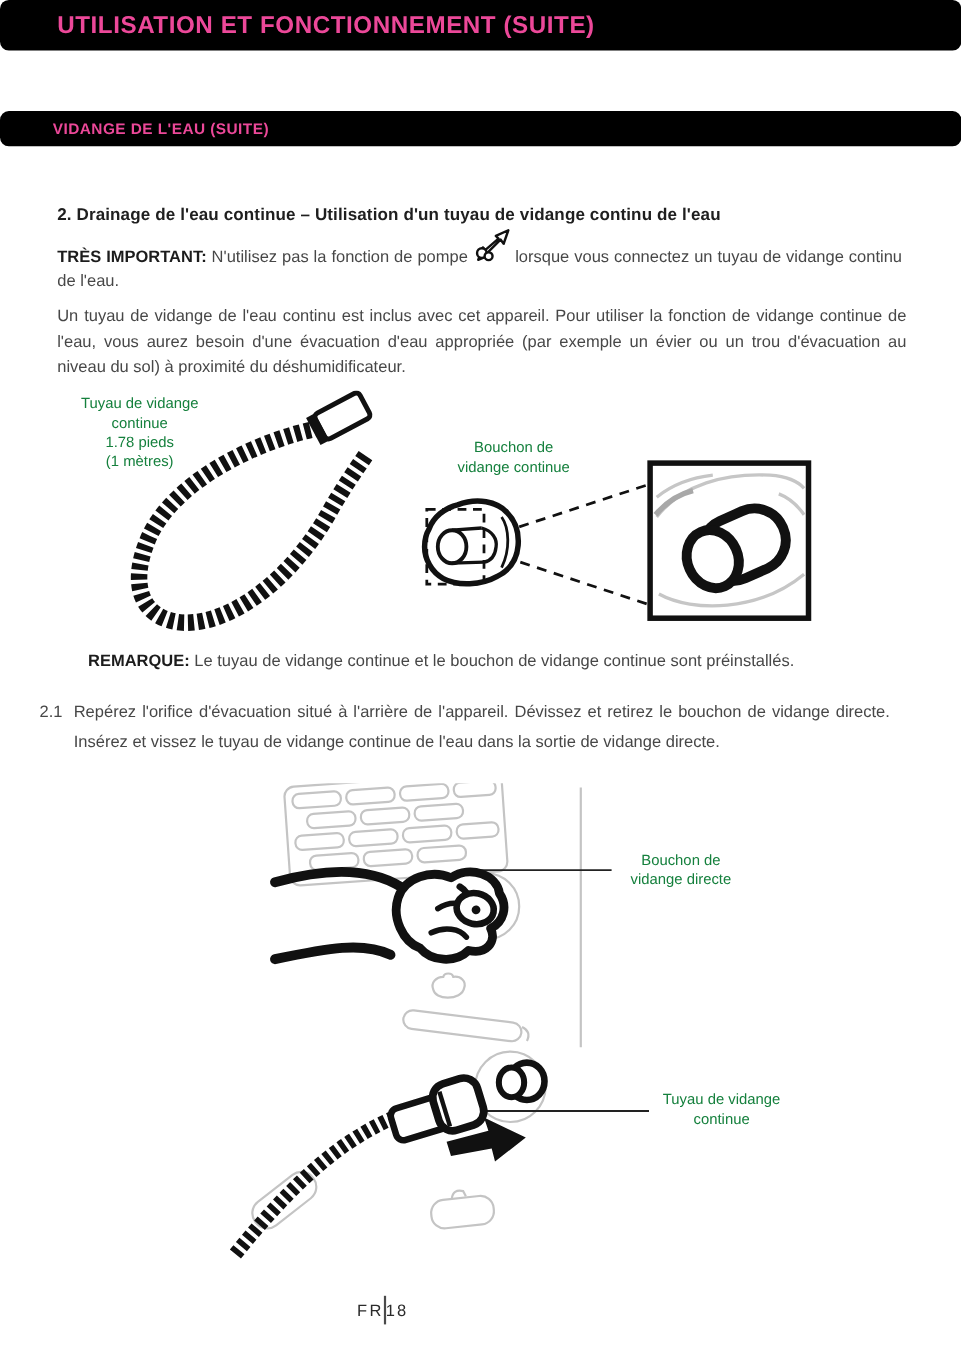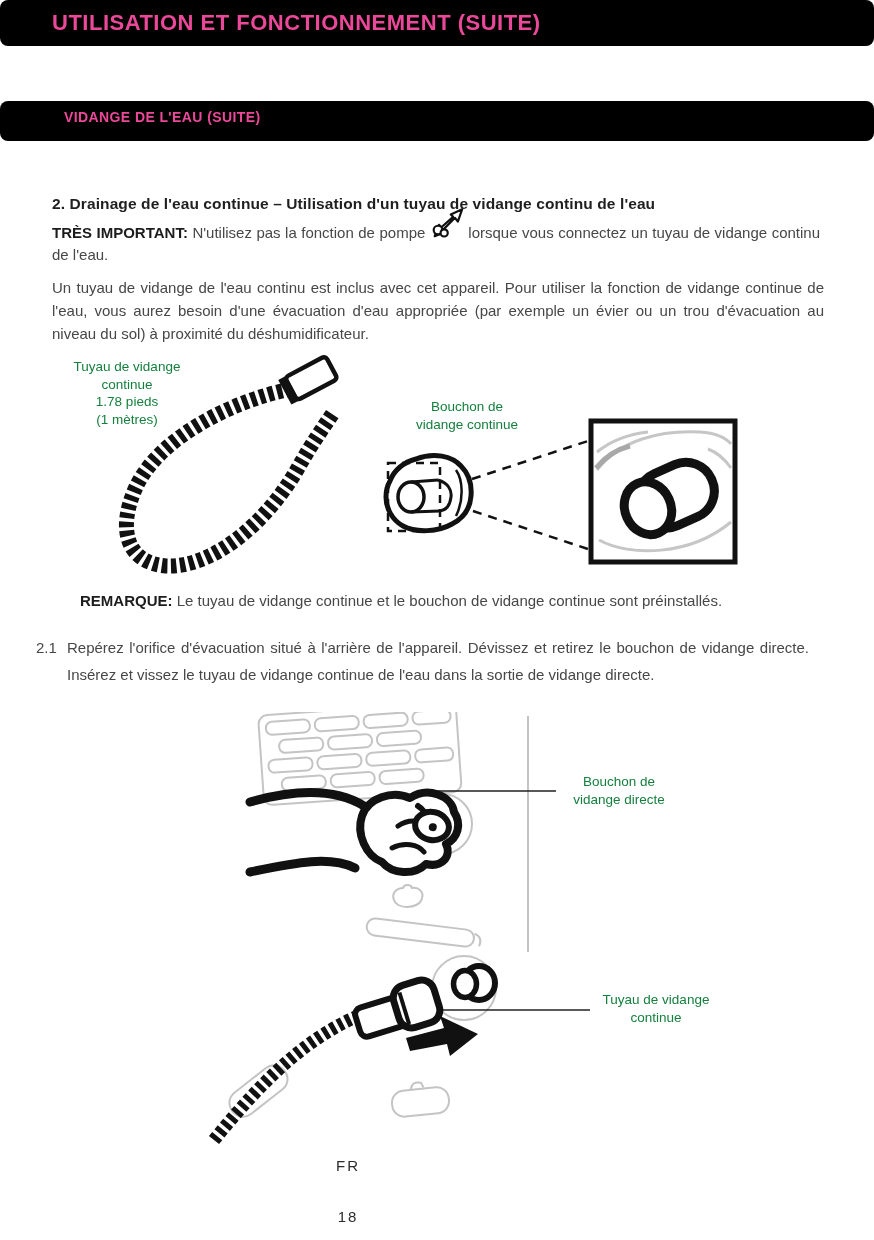--- a/index.html
+++ b/index.html
@@ -4,43 +4,43 @@
 <style>
   html,body{margin:0;padding:0;}
   body{
     width:874px;height:1240px;position:relative;background:#ffffff;
     font-family:"Liberation Sans","DejaVu Sans",sans-serif;
     -webkit-font-smoothing:antialiased;overflow:hidden;
   }
   .bar{position:absolute;left:0;width:874px;background:#000;color:#ec4899;box-sizing:border-box;border-radius:8px;}
   .bar-main{top:0;height:46px;line-height:46px;padding-left:52px;
     font-size:22px;font-weight:bold;letter-spacing:0.5px;}
-  .bar-sub{top:101px;height:40px;line-height:32px;padding-left:64px;
+  .bar-sub{top:101px;height:32px;line-height:32px;padding-left:48px;
     font-size:14px;font-weight:bold;letter-spacing:0.4px;}
   .h2{position:absolute;left:52px;top:187px;width:790px;
-    font-size:15.5px;font-weight:bold;color:#1f1f1f;letter-spacing:0.1px;margin-top:8px;}
+    font-size:15.5px;font-weight:bold;color:#1f1f1f;letter-spacing:0.1px;}
   .para{position:absolute;left:52px;color:#474747;font-size:15px;text-align:justify;}
   .p-important{top:220px;width:768px;line-height:22px;}
   .p-important b{color:#1c1c1c;}
   .p-intro{top:276px;width:772px;line-height:23px;}
   .p-remark{top:590px;width:790px;line-height:22px;text-align:left;}
   .p-remark b{color:#1c1c1c;margin-left:28px;}
   .step{position:absolute;left:36px;top:634px;display:flex;color:#474747;font-size:15px;line-height:27px;}
   .step-num{width:31px;flex:none;}
   .step-text{width:742px;text-align:justify;}
   .fig-label{position:absolute;text-align:center;color:#15803d;font-size:13.5px;line-height:17.5px;}
   .lbl-hose1{left:56px;top:358px;width:142px;}
   .lbl-plug1{left:400px;top:398px;width:134px;}
   .lbl-plug2{left:558px;top:773px;width:122px;}
   .lbl-hose2{left:593px;top:991px;width:126px;}
   .fig-svg{position:absolute;left:0;}
   .pump-ico{display:inline-block;position:relative;width:34px;height:18px;vertical-align:baseline;}
   .pump-ico svg{position:absolute;left:0;top:-14px;}
   .footer{position:absolute;left:0;top:1176px;width:696px;height:30px;
-    display:flex;justify-content:center;align-items:center;gap:17px;flex-direction:column;}
+    display:flex;justify-content:center;align-items:center;}
   .footer .lang,.footer .pg{font-size:15px;letter-spacing:2px;color:#2b2b2b;}
   .footer .sep{width:2px;height:26px;background:#4a4a4a;}
 </style>
 </head>
 <body>
 
 <div class="bar bar-main">
   <span>UTILISATION ET FONCTIONNEMENT (SUITE)</span>
 </div>
 <div class="bar bar-sub">

